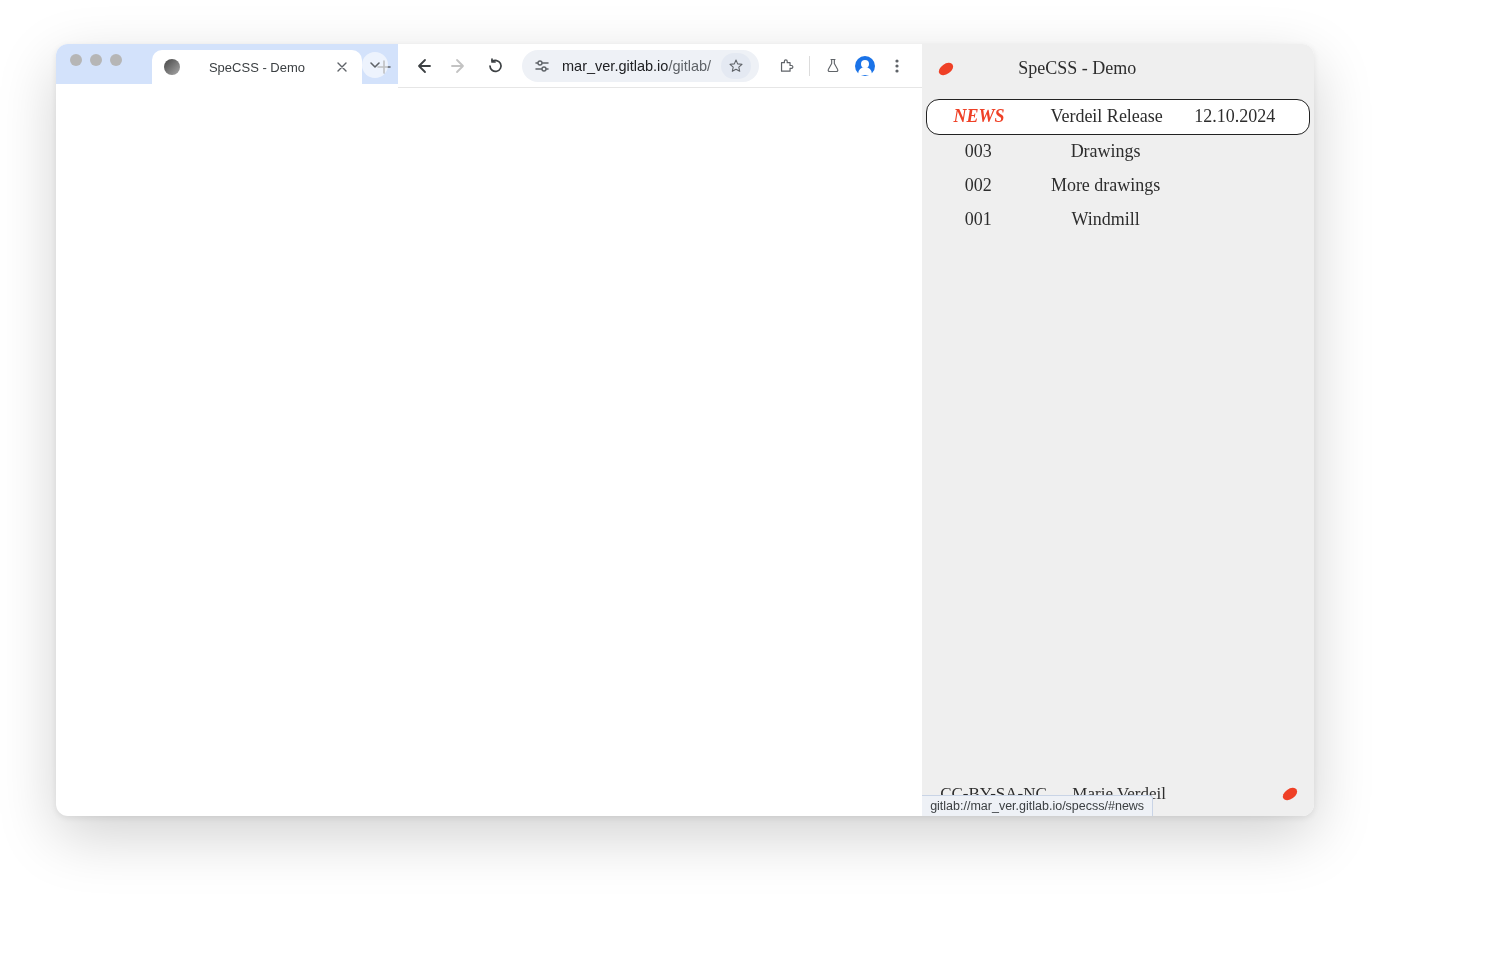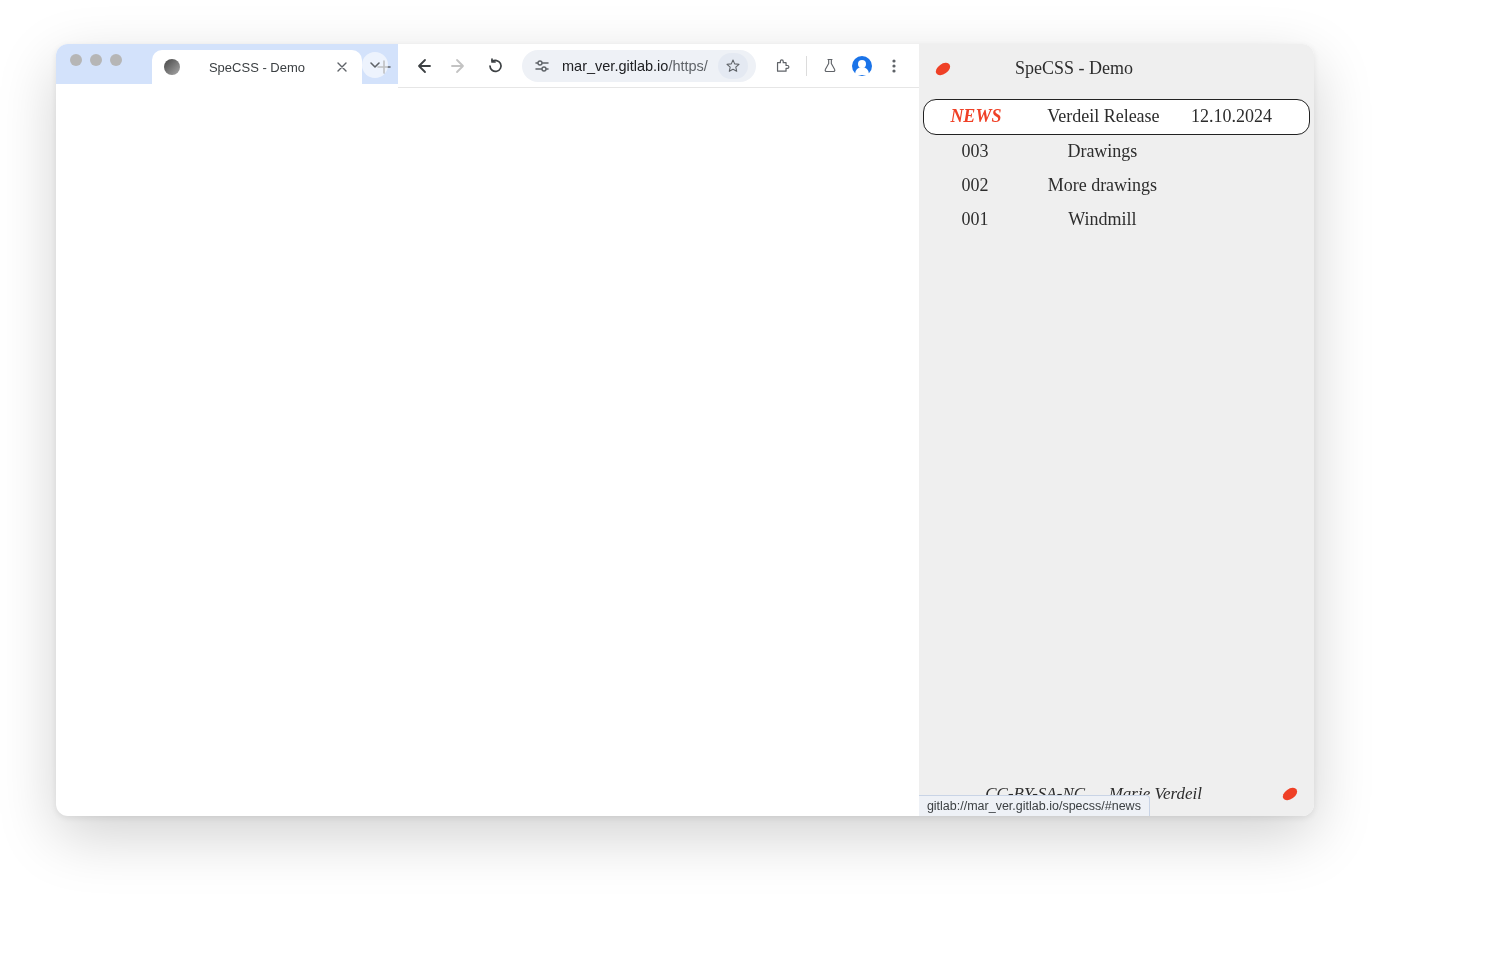--- a/index.html
+++ b/index.html
@@ -192,22 +192,21 @@
     .col-date {
       color: #2d2d2d;
     }
 
     .page-footer {
       position: absolute;
       right: 16px;
       bottom: 12px;
       display: flex;
       align-items: center;
-      gap: 80px;
-      font-style: italic;
+      gap: 116px;
       font-size: 17px;
       color: #2d2d2d;
     }
 
     
     .status-bar {
       position: absolute;
       left: 0;
       bottom: 0;
       background: #eef1f6;
@@ -275,21 +274,21 @@
 
     <div class="omnibox">
       <span class="site-info">
         <svg width="16" height="16" viewBox="0 0 16 16">
           <path d="M2 5 H14 M2 11 H14" stroke="#5f6368" stroke-width="1.5" stroke-linecap="round"></path>
           <circle cx="6" cy="5" r="2" fill="#eef1f6" stroke="#5f6368" stroke-width="1.4"></circle>
           <circle cx="10" cy="11" r="2" fill="#eef1f6" stroke="#5f6368" stroke-width="1.4"></circle>
         </svg>
       </span>
       <span class="url-display">
-        <span class="url-domain">mar_ver.gitlab.io</span><span class="url-path">/https/</span>
+        <span class="url-domain">mar_ver.gitlab.io</span><span class="url-path">/gitlab/</span>
       </span>
       <span class="star-chip">
         <svg width="16" height="16" viewBox="0 0 24 24">
             <path d="M12 3 L14.5 8.8 L21 9.5 L16.2 13.8 L17.6 20 L12 16.8 L6.4 20 L7.8 13.8 L3 9.5 L9.5 8.8 Z" fill="none" stroke="#5f6368" stroke-width="1.6" stroke-linejoin="round"></path>
           </svg>
       </span>
     </div>
 
     <div class="toolbar-right">
       <div class="tool-btn">

